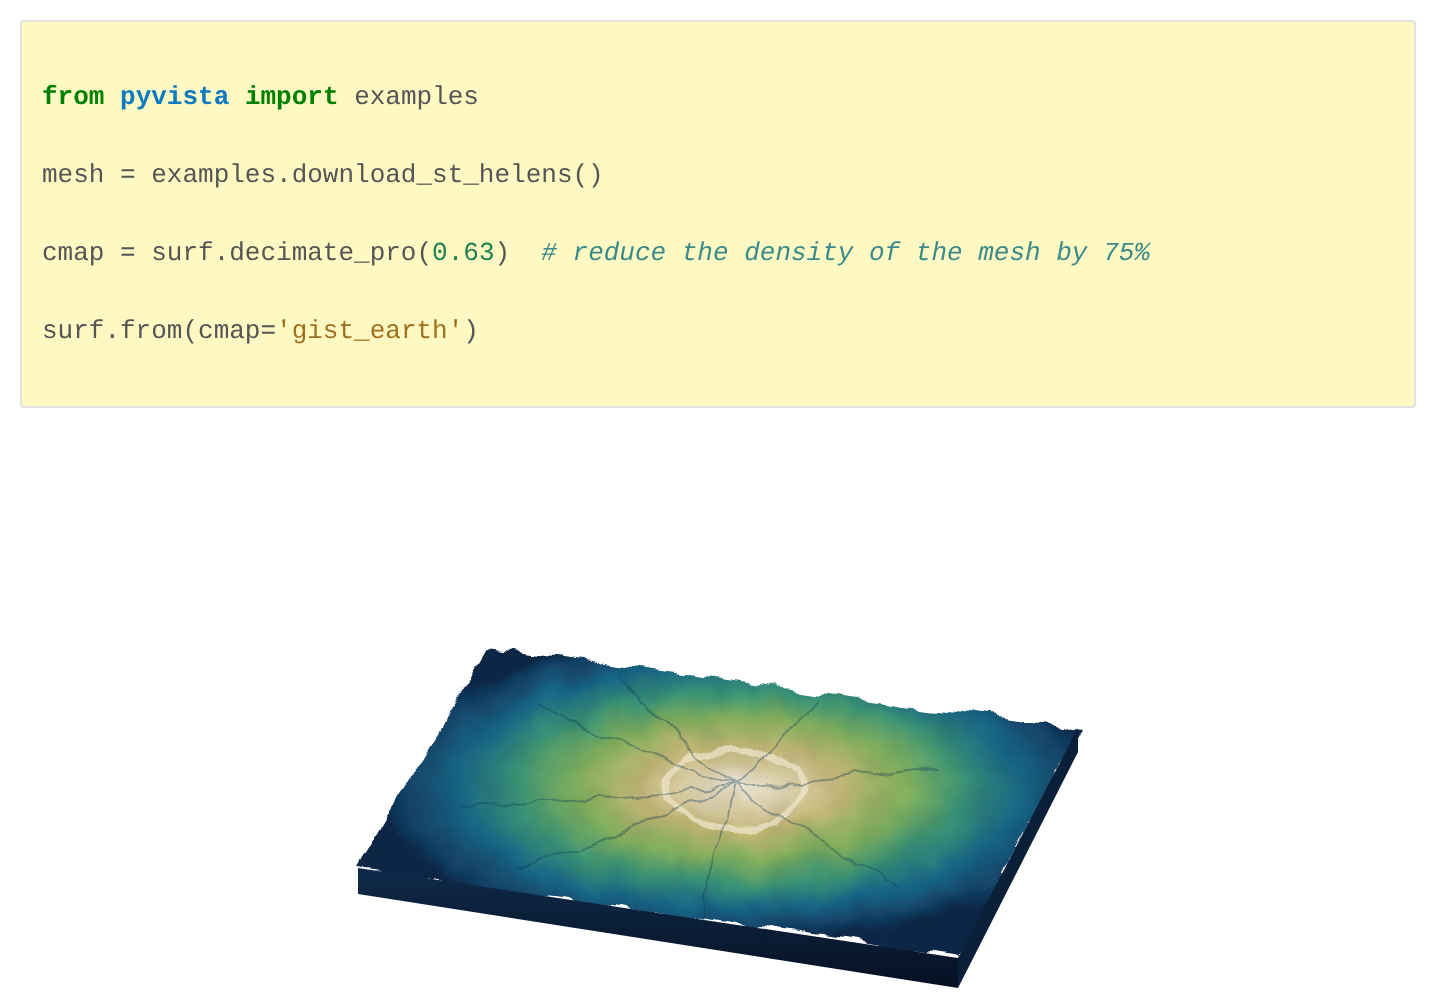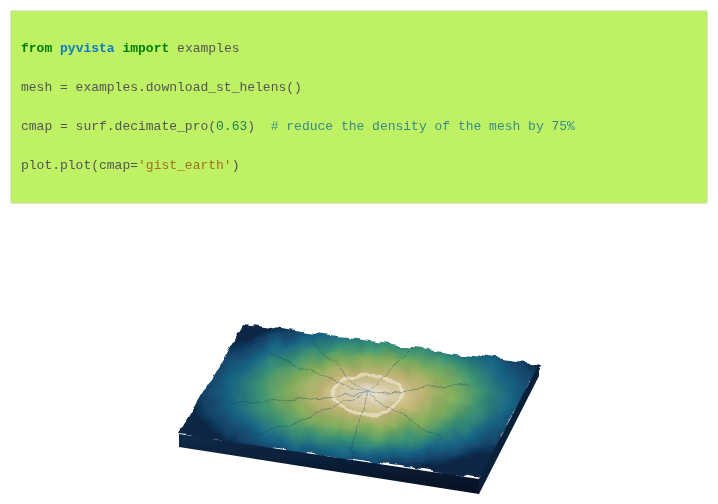--- a/index.html
+++ b/index.html
@@ -4,58 +4,58 @@
 <style>
   body {
     margin: 0;
     padding: 10px;
     font-family: -apple-system, BlinkMacSystemFont, "Segoe UI", Helvetica, Arial, sans-serif;
     background: #ffffff;
     width: 718px;
     box-sizing: border-box;
   }
   .code-cell {
-    background: #bef264;
+    background: #fef9c3;
     border: 1px solid #e1e1e1;
     padding: 8px 10px;
     font-family: Consolas, "Courier New", monospace;
     font-size: 13px;
     line-height: 1.5;
     color: #555;
     white-space: pre;
     overflow-x: auto;
     border-radius: 2px;
   }
   .code-cell .line { display: block; }
   .kw { color: #008000; font-weight: bold; } 
   .mod { color: #0e7ac3; font-weight: bold; } 
   .str { color: #a07020; } 
   .num { color: #208050; } 
-  .cmt { color: #3a8a8a; }
+  .cmt { color: #3a8a8a; font-style: italic; }
 
   .output-cell {
     height: 380px;
     display: flex;
     align-items: center;
     justify-content: center;
     position: relative;
   }
   .terrain-svg {
     width: 420px;
     height: 280px;
   }
 </style>
 </head>
 <body>
 
 <div class="code-cell">
 <span class="line"><span class="kw">from</span> <span class="mod">pyvista</span> <span class="kw">import</span> <span>examples</span></span>
 <span class="line">mesh = examples.download_st_helens()</span>
 <span class="line"><span>cmap = surf.decimate_pro(</span><span class="num">0.63</span><span>)  </span><span class="cmt"># reduce the density of the mesh by 75%</span></span>
-<span class="line"><span>plot.plot(cmap=</span><span class="str">'gist_earth'</span><span>)</span></span>
+<span class="line"><span>surf.from(cmap=</span><span class="str">'gist_earth'</span><span>)</span></span>
 </div>
 
 <div class="output-cell">
   <svg class="terrain-svg" viewBox="0 0 420 280">
     <defs>
       <radialGradient id="peak" cx="53%" cy="45%" r="50%">
         <stop offset="0%" stop-color="#f5f0e2"></stop>
         <stop offset="12%" stop-color="#e8dcb8"></stop>
         <stop offset="28%" stop-color="#c9bd7a"></stop>
         <stop offset="45%" stop-color="#8ab862"></stop>

